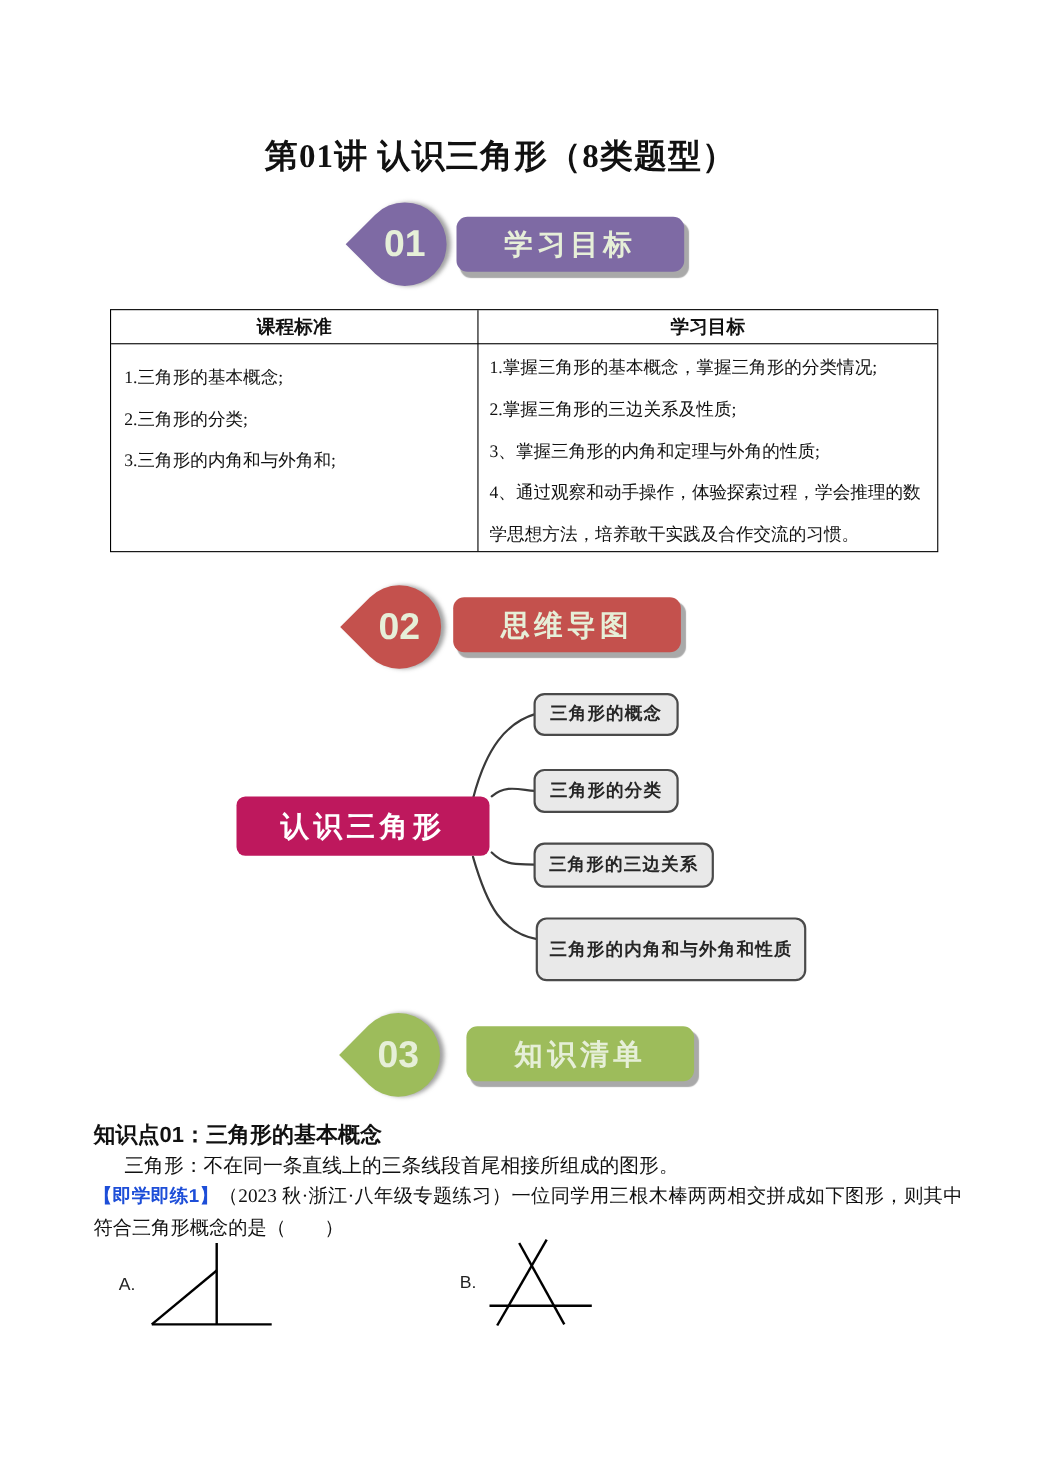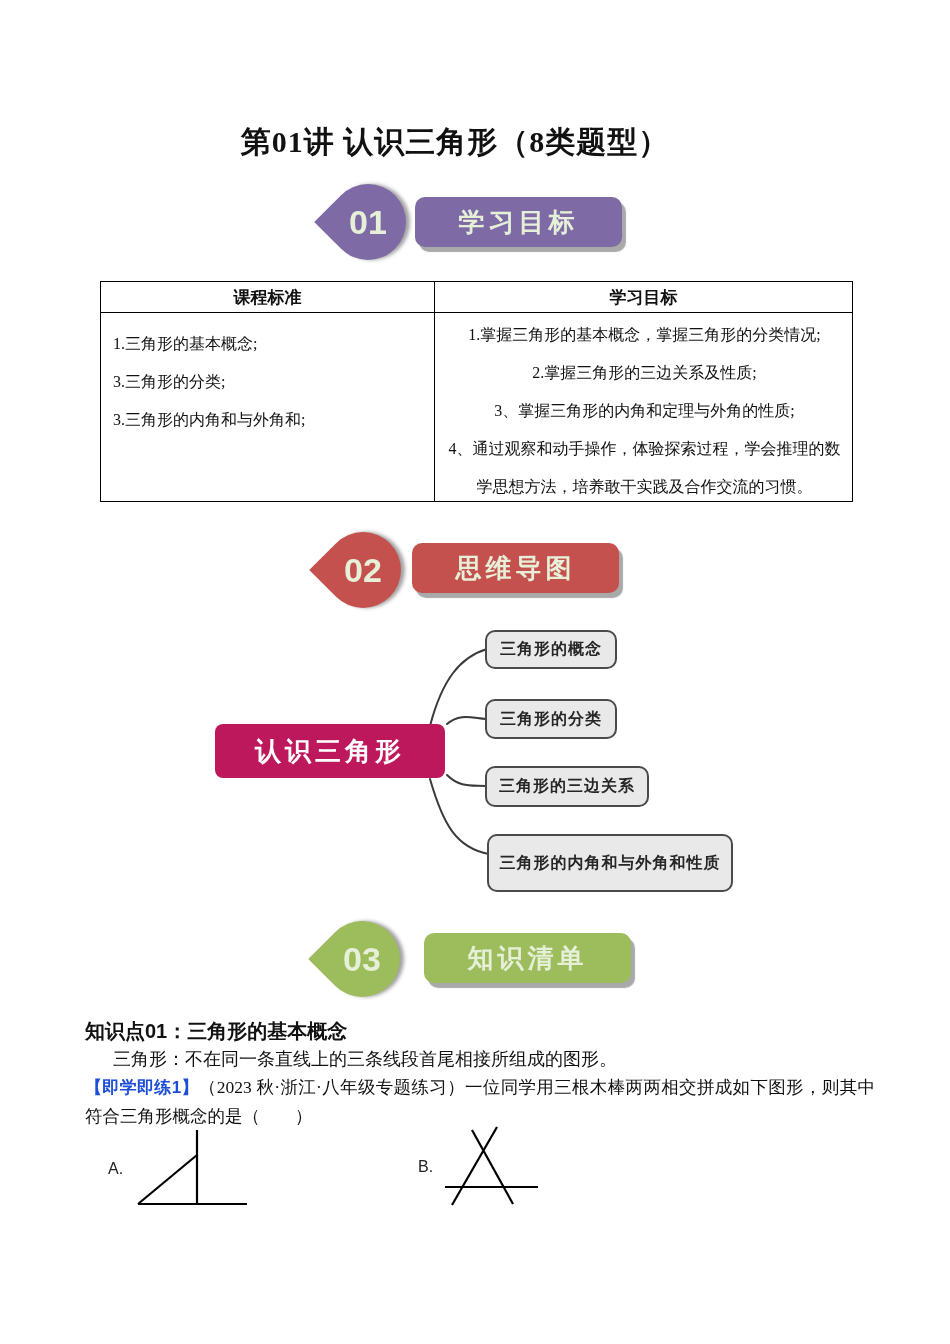--- a/index.html
+++ b/index.html
@@ -49,21 +49,21 @@
   .gt-hline   { position:absolute; left:0; right:0; top:30px; height:1px; background:#000; }
   .gt-th {
     position:absolute; top:0; height:30px; display:flex; align-items:center; justify-content:center;
     font-family:"Liberation Sans","DejaVu Sans",sans-serif;
     font-weight:bold; font-size:17px;
   }
   .gt-th.left  { left:0; width:333px; }
   .gt-th.right { left:334px; right:0; }
   .gt-cell { position:absolute; top:31px; bottom:0; font-size:16px; overflow:hidden; }
   .gt-cell.left  { left:0; width:333px; padding:12px 6px 0 12px; box-sizing:border-box; }
-  .gt-cell.right { left:334px; right:0; padding:3px 8px 0 10px; box-sizing:border-box;text-align:center; }
+  .gt-cell.right { left:334px; right:0; padding:3px 8px 0 10px; box-sizing:border-box; }
   .gt-cell p { margin:0; line-height:38px; }
 
   
   .mm-curves { position:absolute; left:180px; top:600px; }
   .mm-root {
     position:absolute; left:215px; top:712px; width:230px; height:54px;
     background:#be185d; border-radius:8px;
     display:flex; align-items:center; justify-content:center;
     color:#fff; font-family:"Liberation Sans","DejaVu Sans",sans-serif;
     font-weight:bold; font-size:26px; letter-spacing:4px;
@@ -114,21 +114,21 @@
     <span>学习目标</span>
   </div>
 
   <div class="goal-table">
     <div class="gt-divider"></div>
     <div class="gt-hline"></div>
     <div class="gt-th left">课程标准</div>
     <div class="gt-th right">学习目标</div>
     <div class="gt-cell left">
       <p>1.三角形的基本概念;</p>
-      <p>3.三角形的分类;</p>
+      <p>2.三角形的分类;</p>
       <p>3.三角形的内角和与外角和;</p>
     </div>
     <div class="gt-cell right">
       <p>1.掌握三角形的基本概念，掌握三角形的分类情况;</p>
       <p>2.掌握三角形的三边关系及性质;</p>
       <p>3、掌握三角形的内角和定理与外角的性质;</p>
       <p>4、通过观察和动手操作，体验探索过程，学会推理的数学思想方法，培养敢干实践及合作交流的习惯。</p>
     </div>
   </div>
 

